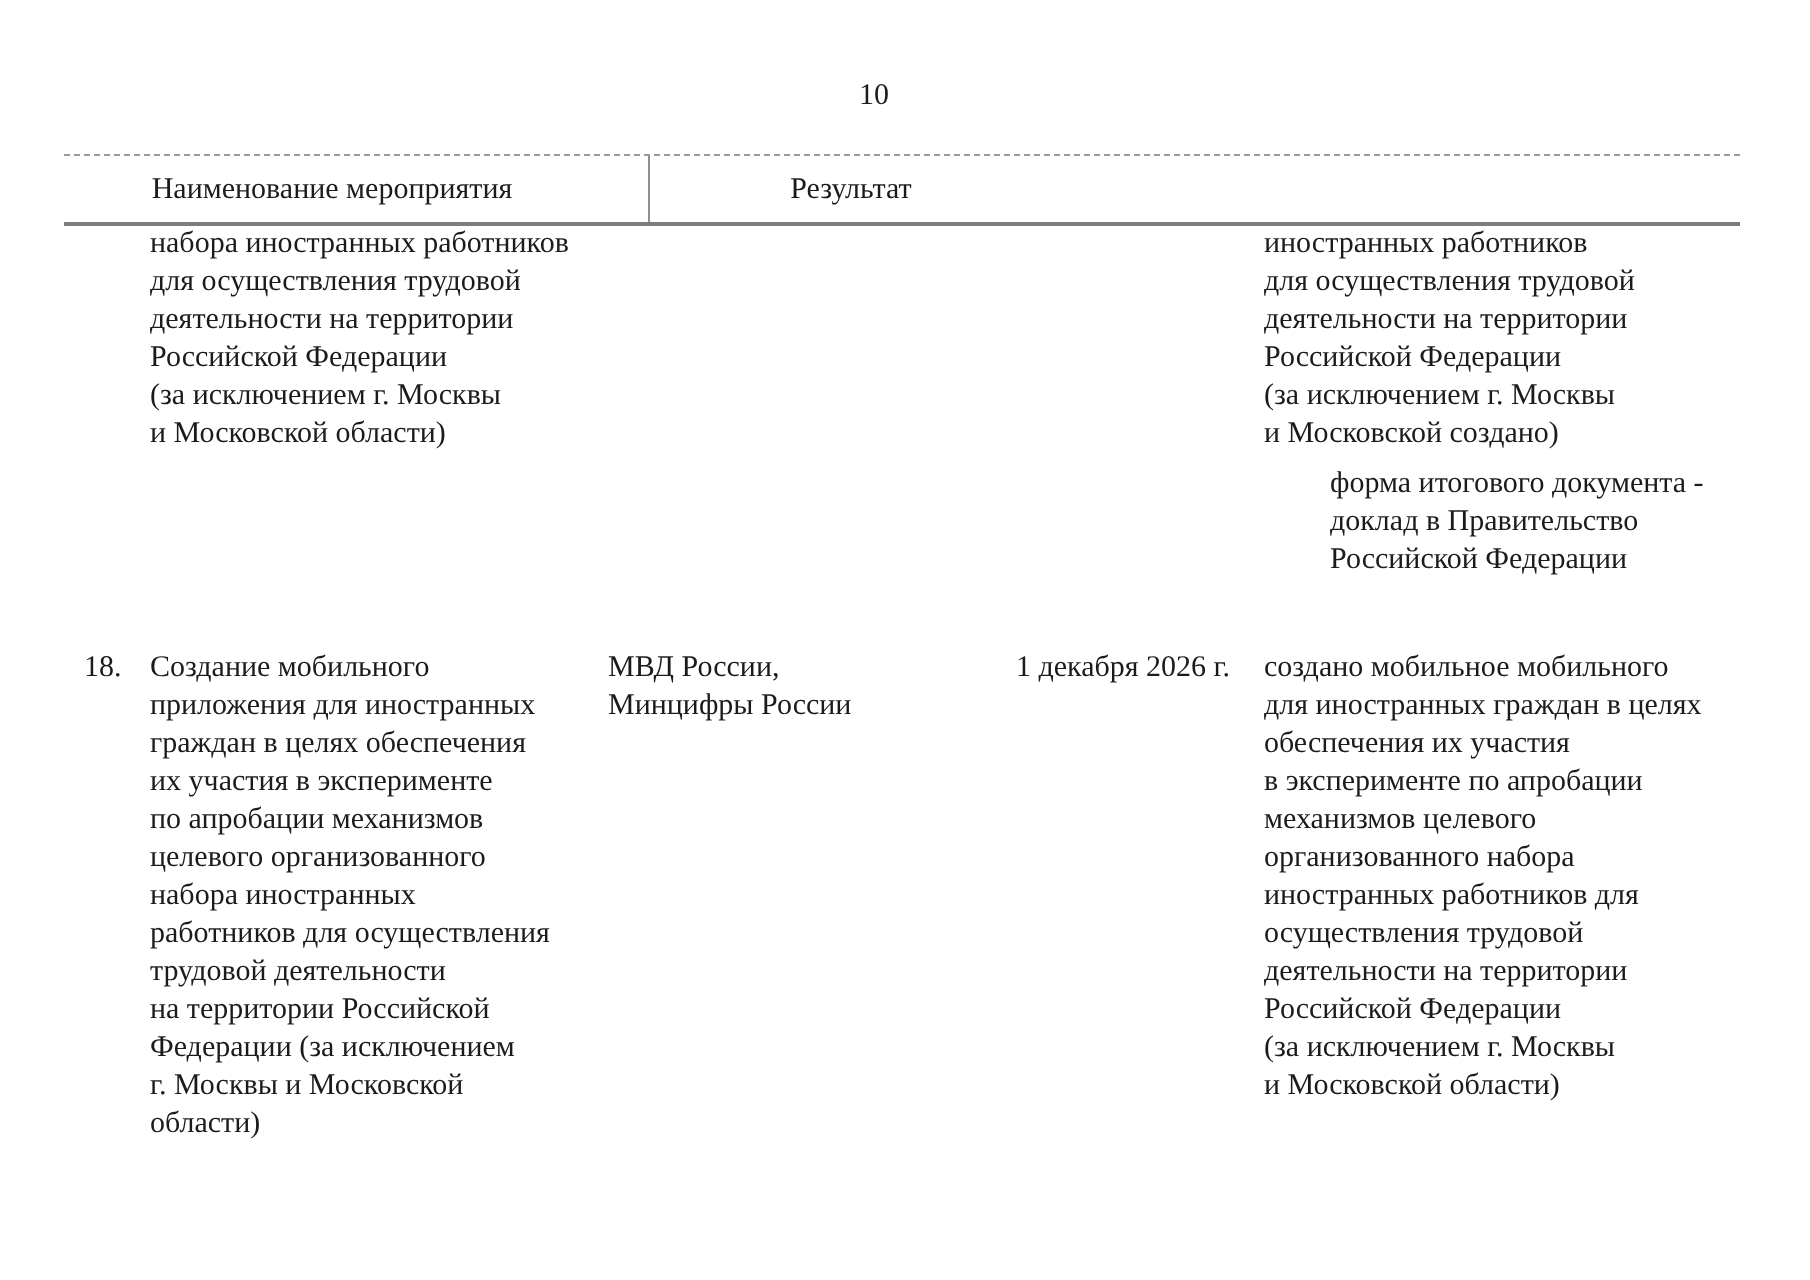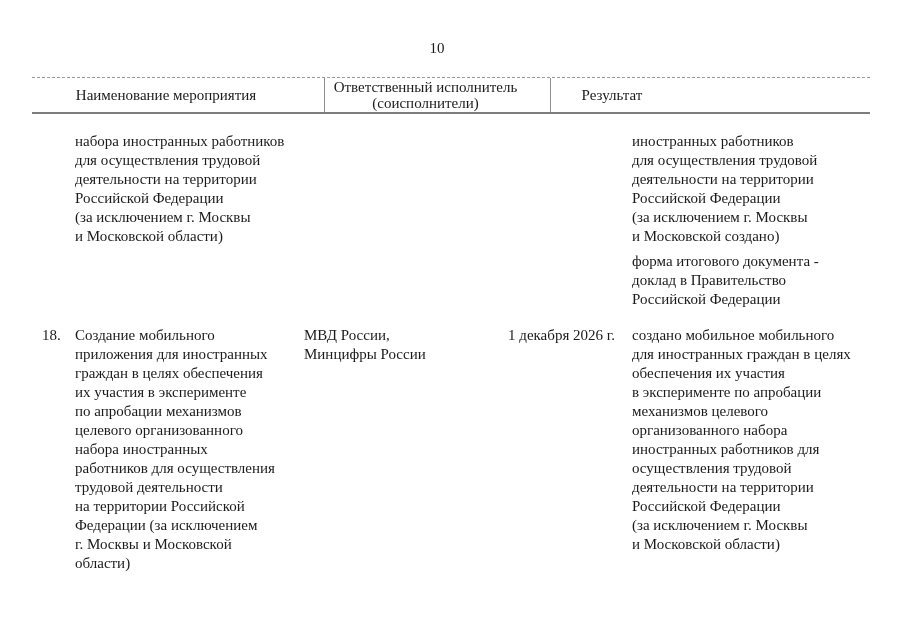--- a/index.html
+++ b/index.html
@@ -54,21 +54,20 @@
     border-left: 1px solid #8f8f8f;
   }
   .trow {
     display: grid;
     grid-template-columns: 268px 202px 123px 245px;
   }
   .row-a {
     min-height: 212px;
   }
   .row-a .td {
-    padding-top: 18px;
   }
   .td {
     box-sizing: border-box;
     font-size: 15px;
     line-height: 19px;
   }
   .celltext {
     white-space: pre-line;
   }
   .col1 {
@@ -76,35 +75,33 @@
     padding-left: 10px;
   }
   .num {
     flex: 0 0 33px;
     width: 33px;
   }
   .col2 { padding-left: 4px; }
   .col3 { padding-left: 6px; }
   .col4 { padding-left: 7px; }
   .para { white-space: pre-line; }
-  .para-note { margin-top: 6px; }
+  .para-note { margin-top: 6px; margin-left: 33px; }
 </style>
 </head>
 <body>
 
 <div class="page">
 
   <div class="page-number">10</div>
 
   <div class="doc-table">
 
     <div class="thead">
       <div class="th">Наименование мероприятия</div>
-      <div class="th">Ответственный исполнитель
-(соисполнители)</div>
       <div class="th">Результат</div>
     </div>
 
     <div class="trow row-a">
       <div class="td col1">
         <span class="num"></span>
         <div class="celltext">набора иностранных работников
 для осуществления трудовой
 деятельности на территории
 Российской Федерации

